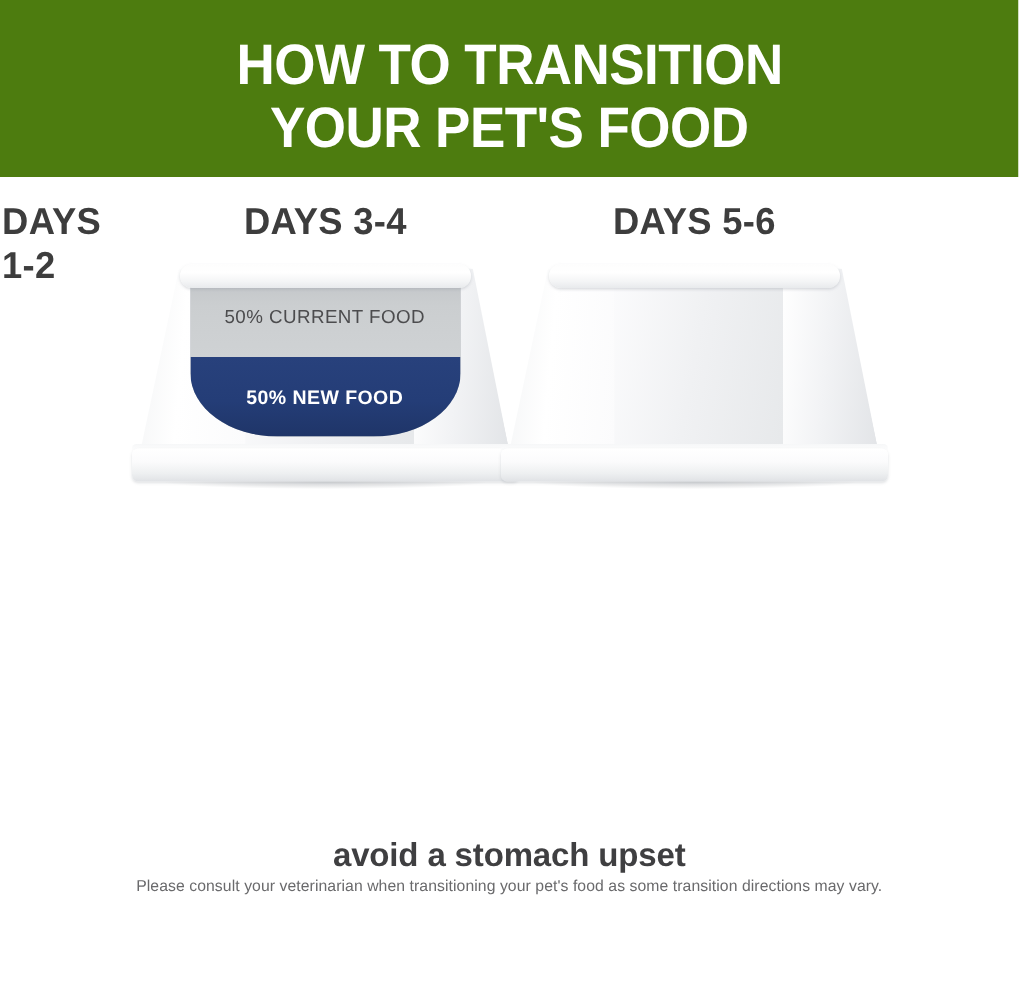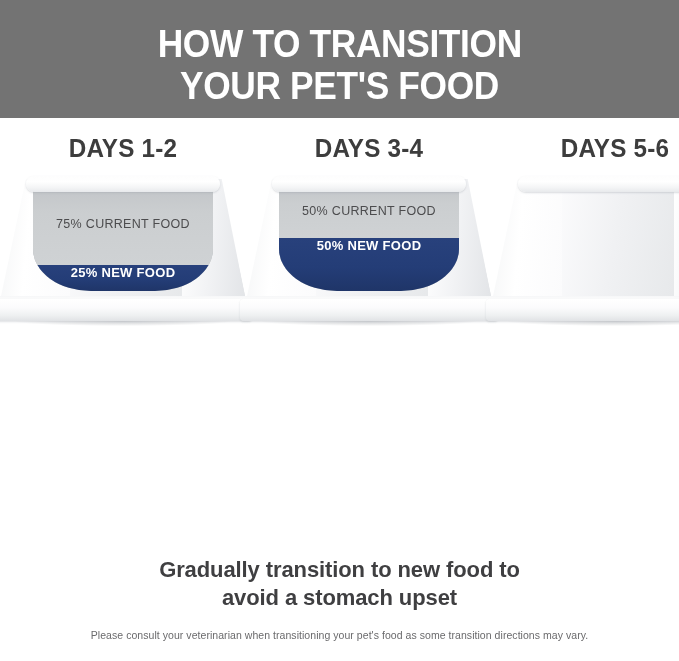--- a/index.html
+++ b/index.html
@@ -13,21 +13,21 @@
     height: 661px;
     overflow: hidden;
     font-family: "Liberation Sans", sans-serif;
     -webkit-font-smoothing: antialiased;
   }
 
   
   .header {
     width: 679px;
     height: 118px;
-    background: #737373;
+    background: #4d7c0f;
     display: flex;
     flex-direction: column;
     align-items: center;
     justify-content: center;
     box-sizing: border-box;
     padding-top: 12px;
   }
   .header-line {
     color: #ffffff;
     font-size: 38px;
@@ -155,21 +155,21 @@
     padding: 0 6px;
   }
   
   .food-new {
     position: absolute;
     left: 0;
     bottom: 0;
     width: 100%;
     background: linear-gradient(180deg, #28417c 0%, #243d77 55%, #1f3568 100%);
     display: flex;
-    align-items: flex-start;
+    align-items: center;
     justify-content: center;
     box-sizing: border-box;
   }
   .food-new-text {
     color: #ffffff;
     font-size: 13px;
     line-height: 15px;
     font-weight: bold;
     letter-spacing: 0.3px;
     text-align: center;
@@ -225,53 +225,35 @@
     font-weight: bold;
     line-height: 28px;
     text-align: center;
     letter-spacing: -0.1px;
   }
   .disclaimer {
     color: #6a6a6c;
     font-size: 10.5px;
     line-height: 14px;
     text-align: center;
-    margin-top: 16px;
     letter-spacing: 0.05px;
   }
 </style>
 </head>
 <body>
 
 <div class="header">
   <div class="header-line">HOW TO TRANSITION</div>
   <div class="header-line">YOUR PET'S FOOD</div>
 </div>
 
 <div class="grid">
 
   <div class="cell">
     <div class="cell-label">DAYS 1-2</div>
-    <div class="bowl">
-      <div class="bowl-shadow"></div>
-      <div class="bowl-body"></div>
-      <div class="bowl-body-left"></div>
-      <div class="bowl-body-right"></div>
-      <div class="bowl-cavity">
-        <div class="food-current" style="height: 75%; display: flex;">
-          <span class="food-current-text">75% CURRENT FOOD</span>
-        </div>
-        <div class="food-new" style="height: 25%; display: flex;">
-          <span class="food-new-text">25% NEW FOOD</span>
-        </div>
-      </div>
-      <div class="bowl-rim"></div>
-      <div class="bowl-base-top"></div>
-      <div class="bowl-base"></div>
-    </div>
   </div>
 
   <div class="cell">
     <div class="cell-label">DAYS 3-4</div>
     <div class="bowl">
       <div class="bowl-shadow"></div>
       <div class="bowl-body"></div>
       <div class="bowl-body-left"></div>
       <div class="bowl-body-right"></div>
       <div class="bowl-cavity">
@@ -298,16 +280,15 @@
       <div class="bowl-rim"></div>
       <div class="bowl-base-top"></div>
       <div class="bowl-base"></div>
     </div>
   </div>
 
 
 </div>
 
 <div class="footer">
-  <div class="tagline">Gradually transition to new food to</div>
   <div class="tagline">avoid a stomach upset</div>
   <div class="disclaimer">Please consult your veterinarian when transitioning your pet's food as some transition directions may vary.</div>
 </div>
 
 </body></html>

